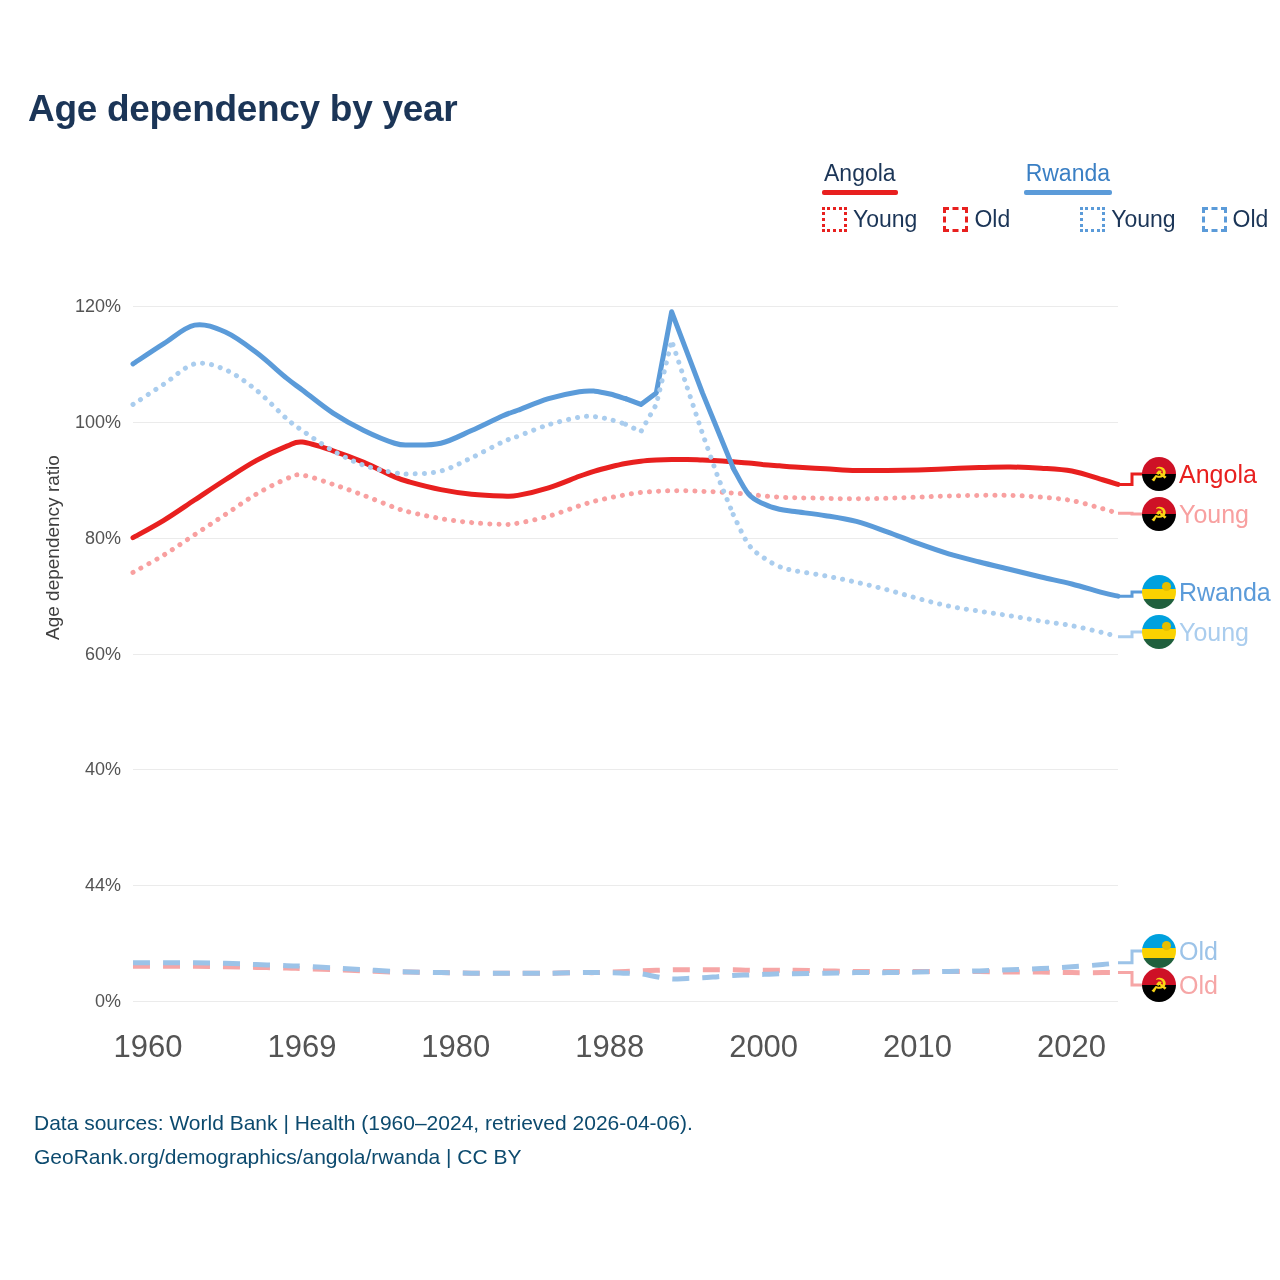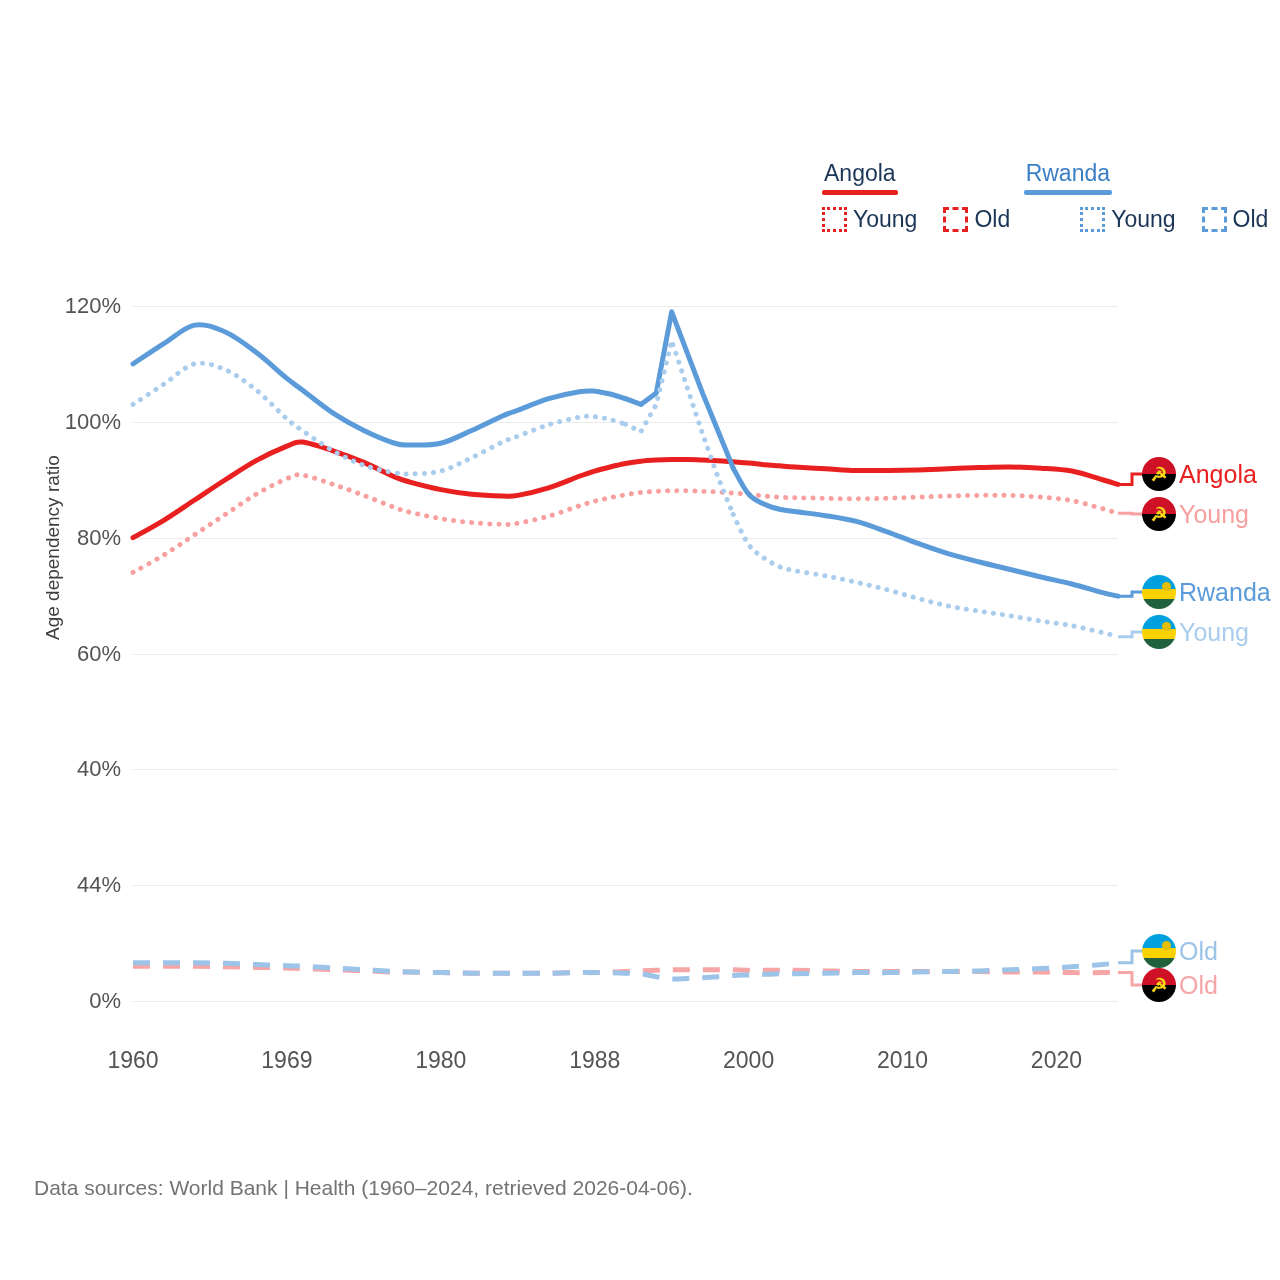--- a/index.html
+++ b/index.html
@@ -31,25 +31,25 @@
   .legend-item{display:flex;align-items:center;margin-right:26px;}
   .legend-swatch{width:25px;height:25px;margin-right:6px;box-sizing:border-box;background:#fff;}
   .legend-item .ltxt{font-size:23px;color:#1b3557;}
 
   
   .plot{position:absolute;left:133px;top:306px;width:985px;height:695px;}
   .gridline{position:absolute;left:0;width:100%;height:1px;background:#ebebeb;}
   .ylab{
     position:absolute;right:100%;margin-right:12px;
     transform:translateY(-50%);
-    font-size:22px;color:#545454;white-space:nowrap;
+    font-size:18px;color:#545454;white-space:nowrap;
   }
   .xlab{
-    position:absolute;top:741px;transform:translateX(-50%);
-    font-size:23px;color:#545454;white-space:nowrap;
+    position:absolute;top:723px;transform:translateX(-50%);
+    font-size:31px;color:#545454;white-space:nowrap;margin-left:15px;
   }
   .axis-title{
     position:absolute;left:42px;top:640px;
     transform:rotate(-90deg);transform-origin:0 0;
     font-size:19px;color:#3f3f3f;white-space:nowrap;
   }
   .watermark{
     position:absolute;left:930px;top:296px;
     font-size:82px;font-weight:bold;color:#bdbdbd;
     letter-spacing:-1px;line-height:1;
@@ -72,27 +72,28 @@
   }
   .flag-rw-2{position:absolute;left:0;top:0;width:100%;height:42%;background:#00a1de;}
   .flag-rw-3{position:absolute;left:0;top:42%;width:100%;height:28%;background:#fad201;}
   .flag-rw-4{position:absolute;left:0;top:70%;width:100%;height:30%;background:#20603d;}
   .flag-rw-sun{
     position:absolute;right:5px;top:7px;width:9px;height:9px;border-radius:50%;
     background:#e5be01;
   }
 
   
-  .footer{position:absolute;left:34px;top:1171px;font-size:21px;color:#737373;line-height:1.62;}
+  .footer{position:absolute;left:34px;top:1106px;font-size:21px;color:#0c4a6e;line-height:1.62;}
 </style>
 </head>
 <body>
 
 <div id="root">
 
+  <div class="title">Age dependency by year</div>
 
   <div class="legend">
     <div class="legend-row-top">
       <div class="legend-country legend-g-angola">
         <span class="cname">Angola</span>
         <span class="cbar" style="background:#e8201f;"></span>
       </div>
       <div class="legend-country legend-g-rwanda">
         <span class="cname" style="color:#3a7fc4;">Rwanda</span>
         <span class="cbar" style="background:#5b9bd9;"></span>
@@ -215,15 +216,16 @@
             <span class="flag-ao-bot"></span>
             <span class="flag-ao-em">☭</span>
           </div>
           <span class="etxt" style="color: rgb(246, 166, 166);">Old</span>
         </div>
       </div>
   </div>
 
   <div class="footer">
     <div>Data sources: World Bank | Health (1960–2024, retrieved 2026-04-06).</div>
+    <div>GeoRank.org/demographics/angola/rwanda | CC BY</div>
   </div>
 
 </div>
 
 </body></html>

